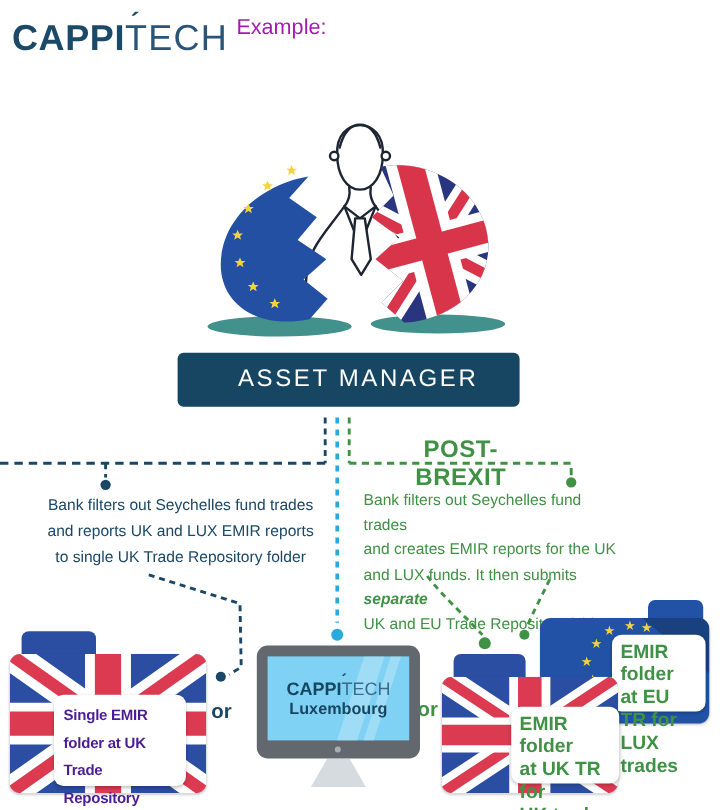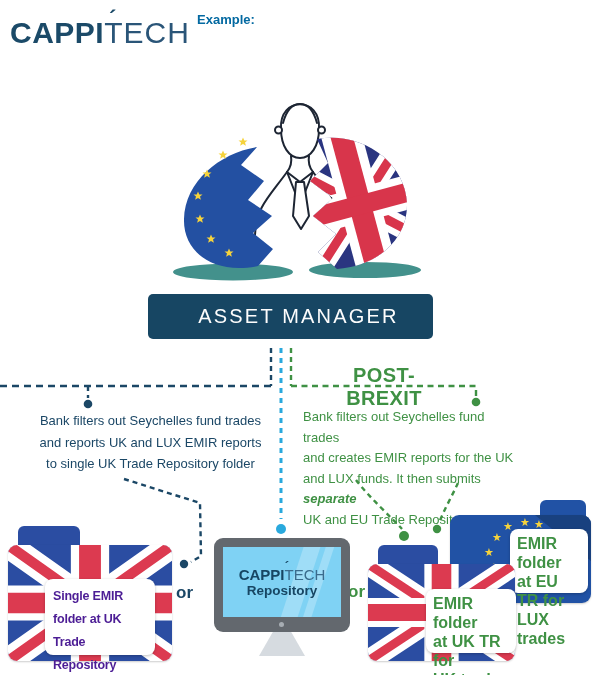--- a/index.html
+++ b/index.html
@@ -5,21 +5,21 @@
   * { margin:0; padding:0; box-sizing:border-box; }
   html,body { background:#fff; }
   body { font-family:"Liberation Sans", sans-serif; }
   .canvas { position:relative; width:600px; height:675px; background:#fff; overflow:hidden; }
 
   
   .logo { position:absolute; left:10px; top:16px; font-size:30px; letter-spacing:.5px; white-space:nowrap; }
   .logo .bold { font-weight:700; color:#1b4a68; }
   .logo .thin { font-weight:200; color:#2a5578; letter-spacing:1px; }
   .logo .accent { position:absolute; left:99px; top:-10px; font-size:22px; font-weight:700; color:#1b4a68; }
-  .example-label { position:absolute; left:197px; top:12px; font-size:13px; font-weight:700; color:#0369a1; }
+  .example-label { position:absolute; left:197px; top:12px; font-size:18px; font-weight:400; color:#a21caf; }
   .header-desc { position:absolute; left:197px; top:28px; font-size:16px; line-height:21px; color:#5e8e74; white-space:pre-line; }
 
   
   .banner { position:absolute; left:148px; top:294px; width:285px; height:45px; background:#174663; border-radius:5px;
             display:flex; align-items:center; justify-content:center; color:#fdfdfd; font-size:20px; letter-spacing:2.2px; font-weight:400; z-index:3;padding-left:16px; }
 
   
   .prebrexit-label { position:absolute; left:125px; top:363px; width:120px; text-align:center; font-size:15px; font-weight:700; color:#1b4766; letter-spacing:.4px; z-index:3; background:#fff; }
   .postbrexit-label { position:absolute; left:320px; top:364px; width:128px; text-align:center; font-size:20px; font-weight:700; color:#3f9144; letter-spacing:.4px; z-index:3; background:#fff; }
   .pre-desc { position:absolute; left:28px; top:410px; width:245px; text-align:center; font-size:13px; font-weight:500; line-height:21.5px; color:#1b4766; white-space:pre-line; }
@@ -176,21 +176,21 @@
   <div class="or-left">or</div>
 
   <div class="monitor-frame"></div>
   <div class="monitor-screen">
     <div class="screen-streak" style="left:68px;"></div>
     <div class="screen-streak" style="left:90px; width:8px;"></div>
     <div class="mon-logo">
       <span class="bold">CAPPI</span><span class="thin">TECH</span>
       <span class="accent">´</span>
     </div>
-    <div class="mon-dash">Repository</div>
+    <div class="mon-dash">Luxembourg</div>
   </div>
   <div class="bezel-dot"></div>
   <div class="monitor-stand"></div>
 
   <div class="or-right">or</div>
 
   <div class="folder-tab" style="left:540px; top:500px; width:46px; height:22px; background:#2152a5; z-index:1;"></div>
   <div class="eu-folder-body">
     <div class="eu-fold"></div>
     <span class="eu-star" style="left:53px; top:6px;">★</span>

